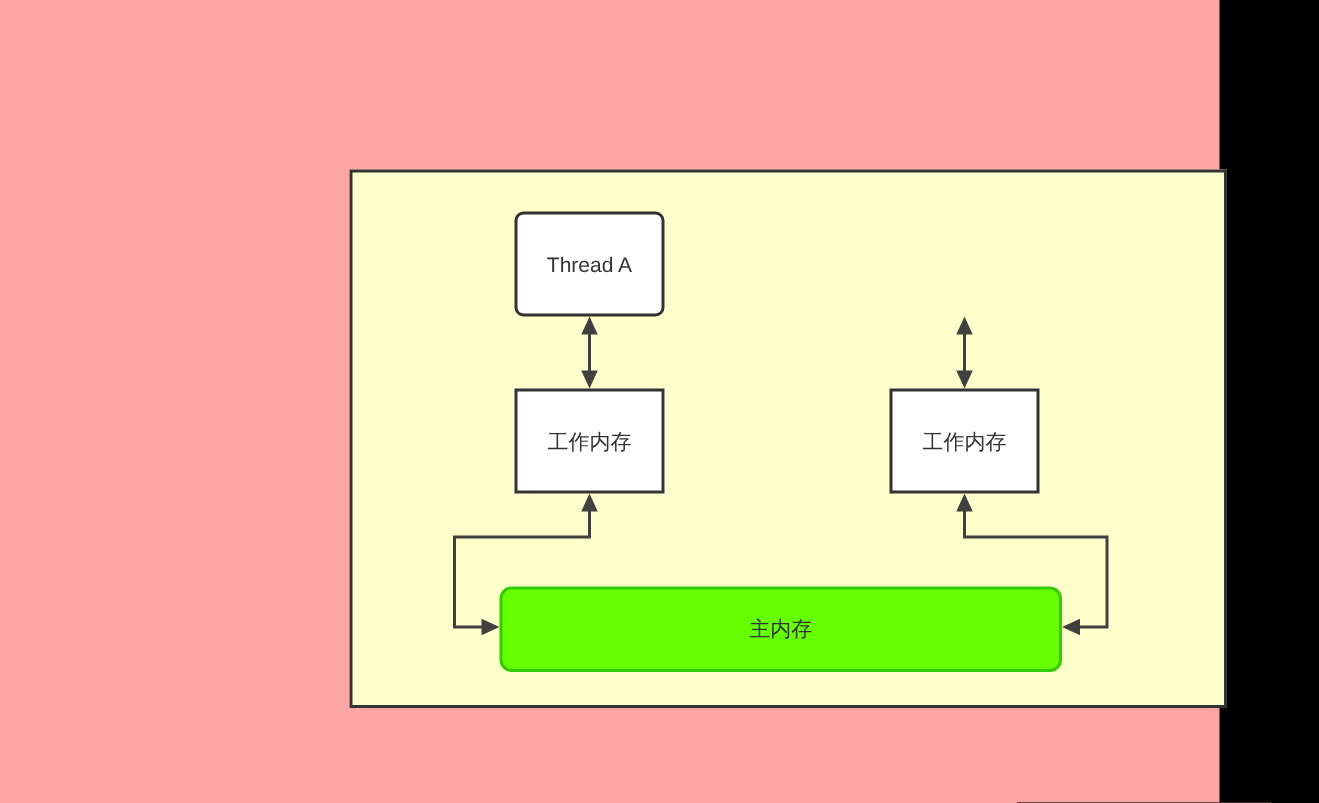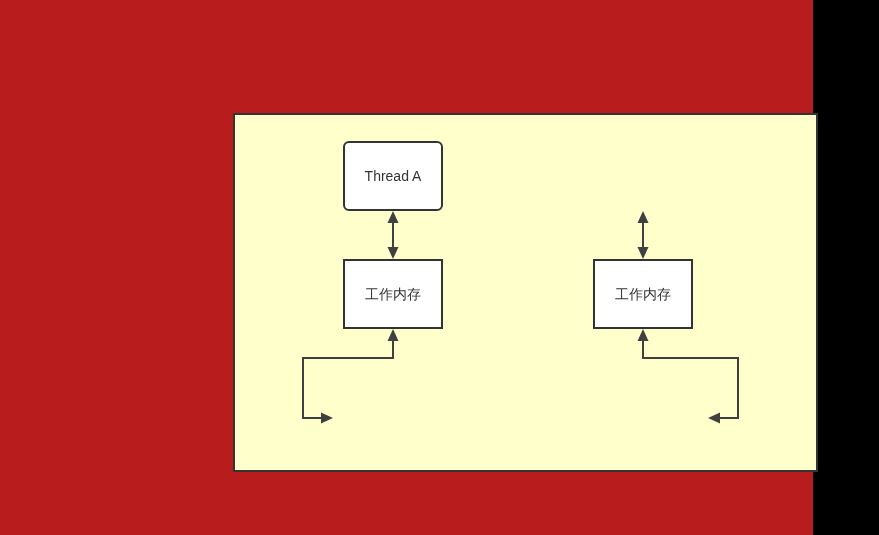--- a/index.html
+++ b/index.html
@@ -8,21 +8,21 @@
     width: 879px;
     height: 535px;
     background: #000000;
     overflow: hidden;
     font-family: "Liberation Sans", "DejaVu Sans", sans-serif;
   }
   .stage {
     position: relative;
     width: 813px;
     height: 535px;
-    background: #b91c1c;
+    background: #fca5a5;
   }
   .panel {
     position: absolute;
     left: 233px;
     top: 113px;
     width: 585px;
     height: 359px;
     box-sizing: border-box;
     background: #FFFFCC;
     border: 2px solid #333333;
@@ -107,15 +107,18 @@
 
 
     <div class="node" id="wm-a">
       <span>工作内存</span>
     </div>
 
     <div class="node" id="wm-b">
       <span>工作内存</span>
     </div>
 
+    <div class="node" id="main-memory">
+      <span>主内存</span>
+    </div>
 
   </div>
 </div>
 
 </body></html>

